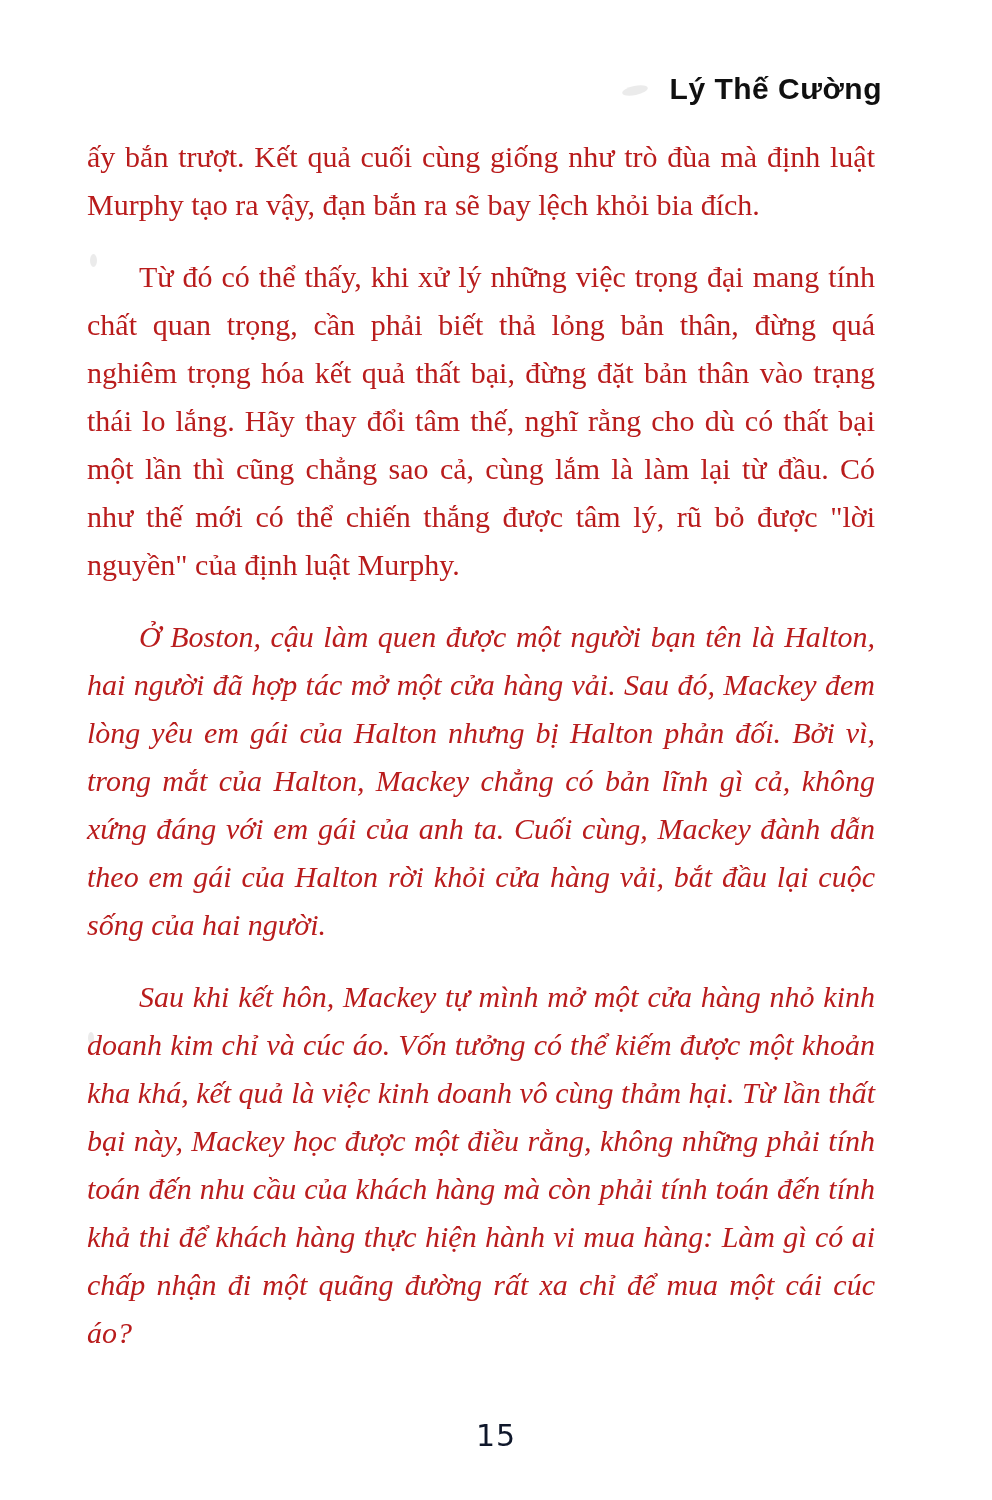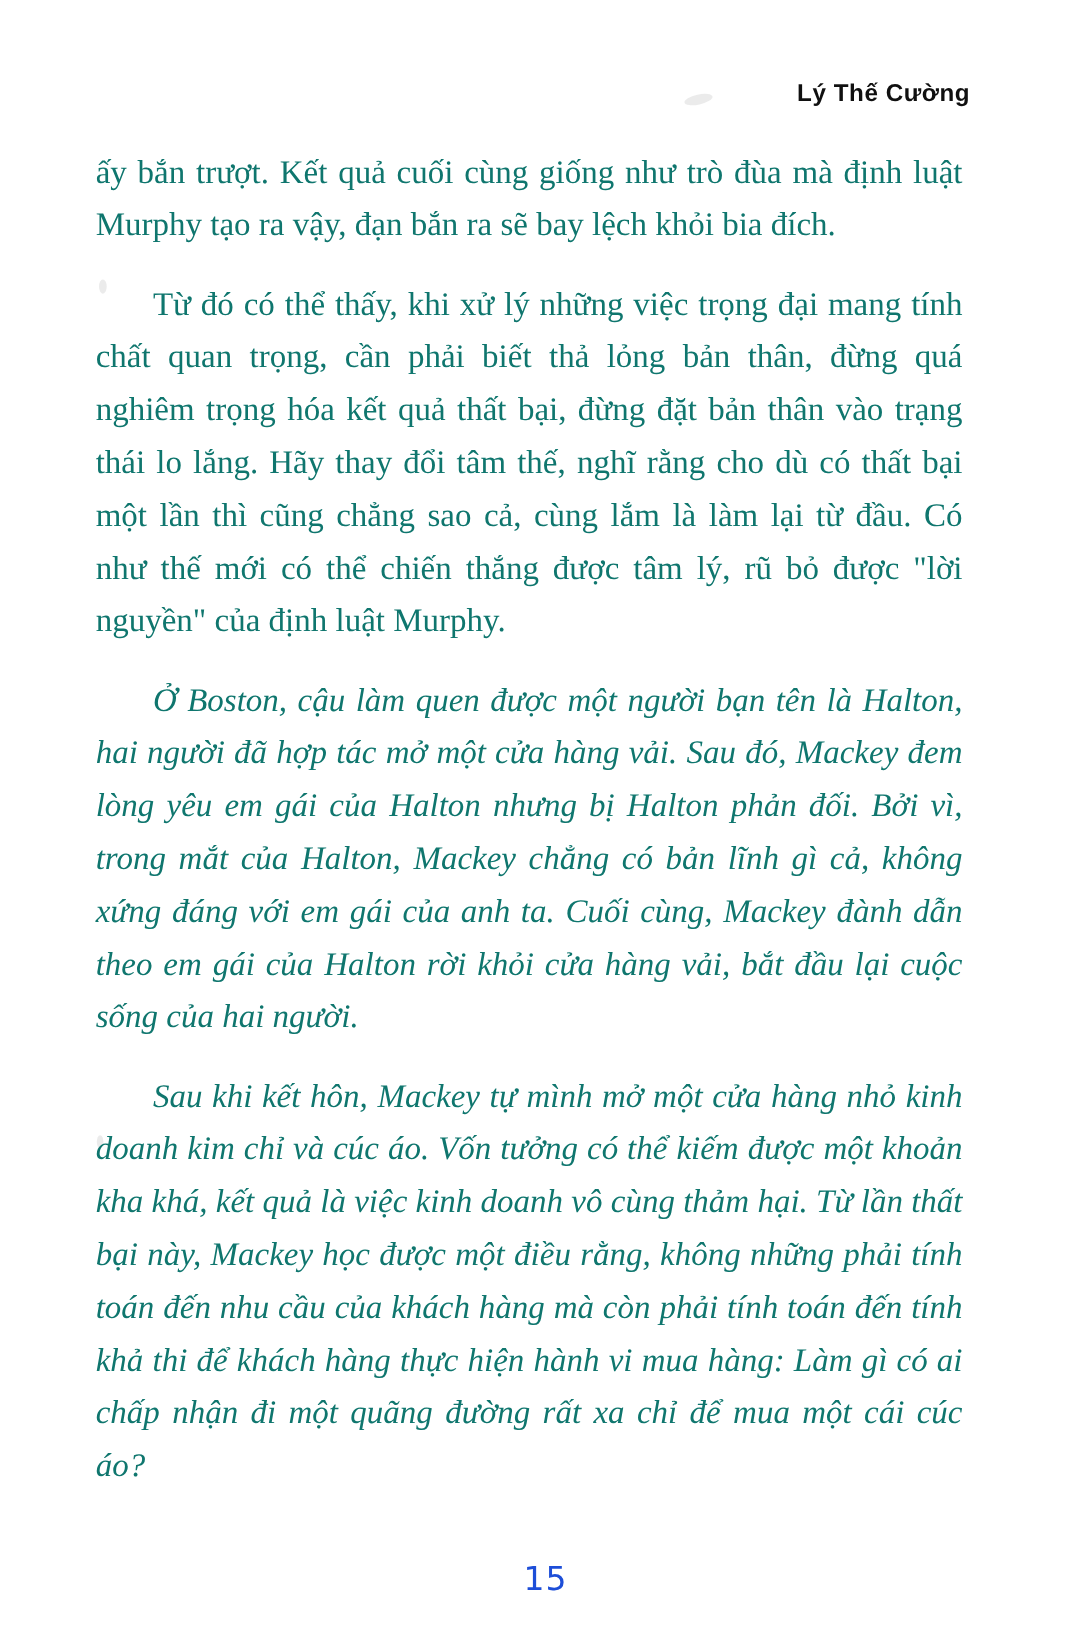--- a/index.html
+++ b/index.html
@@ -17,53 +17,53 @@
     color: #161616;
   }
   .running-header {
     position: absolute;
     top: 72px;
     left: 87px;
     right: 110px;
     text-align: right;
     font-family: "Liberation Sans", sans-serif;
     font-weight: 700;
-    font-size: 22px;
+    font-size: 30px;
     letter-spacing: 0.5px;
     color: #101010;
   }
   .body-block {
     position: absolute;
     top: 133px;
     left: 87px;
     width: 800px;
   }
   .par {
     margin: 0 12px 24px 0;
     font-size: 30px;
     line-height: 48px;
     text-align: justify;
     text-indent: 52px;
-    color: #0f766e;
+    color: #b91c1c;
   }
   .par.noindent { text-indent: 0; }
   .par.italic {
     font-style: italic;
     font-size: 30px;
   }
   .page-footer {
     position: absolute;
     top: 1418px;
     left: 0;
     width: 100%;
     text-align: center;
     font-family: "DejaVu Sans", sans-serif;
     font-size: 30px;
     letter-spacing: 1px;
-    color: #1d4ed8;
+    color: #0f172a;
   }
   .scan-artifact {
     position: absolute;
     background: #d8d8d8;
     border-radius: 50%;
     opacity: 0.5;
   }
   .art-1 { top: 86px;  left: 622px; width: 26px; height: 9px;  transform: rotate(-12deg); }
   .art-2 { top: 254px; left: 90px;  width: 7px;  height: 13px; }
   .art-3 { top: 1032px; left: 88px; width: 6px;  height: 12px; }

